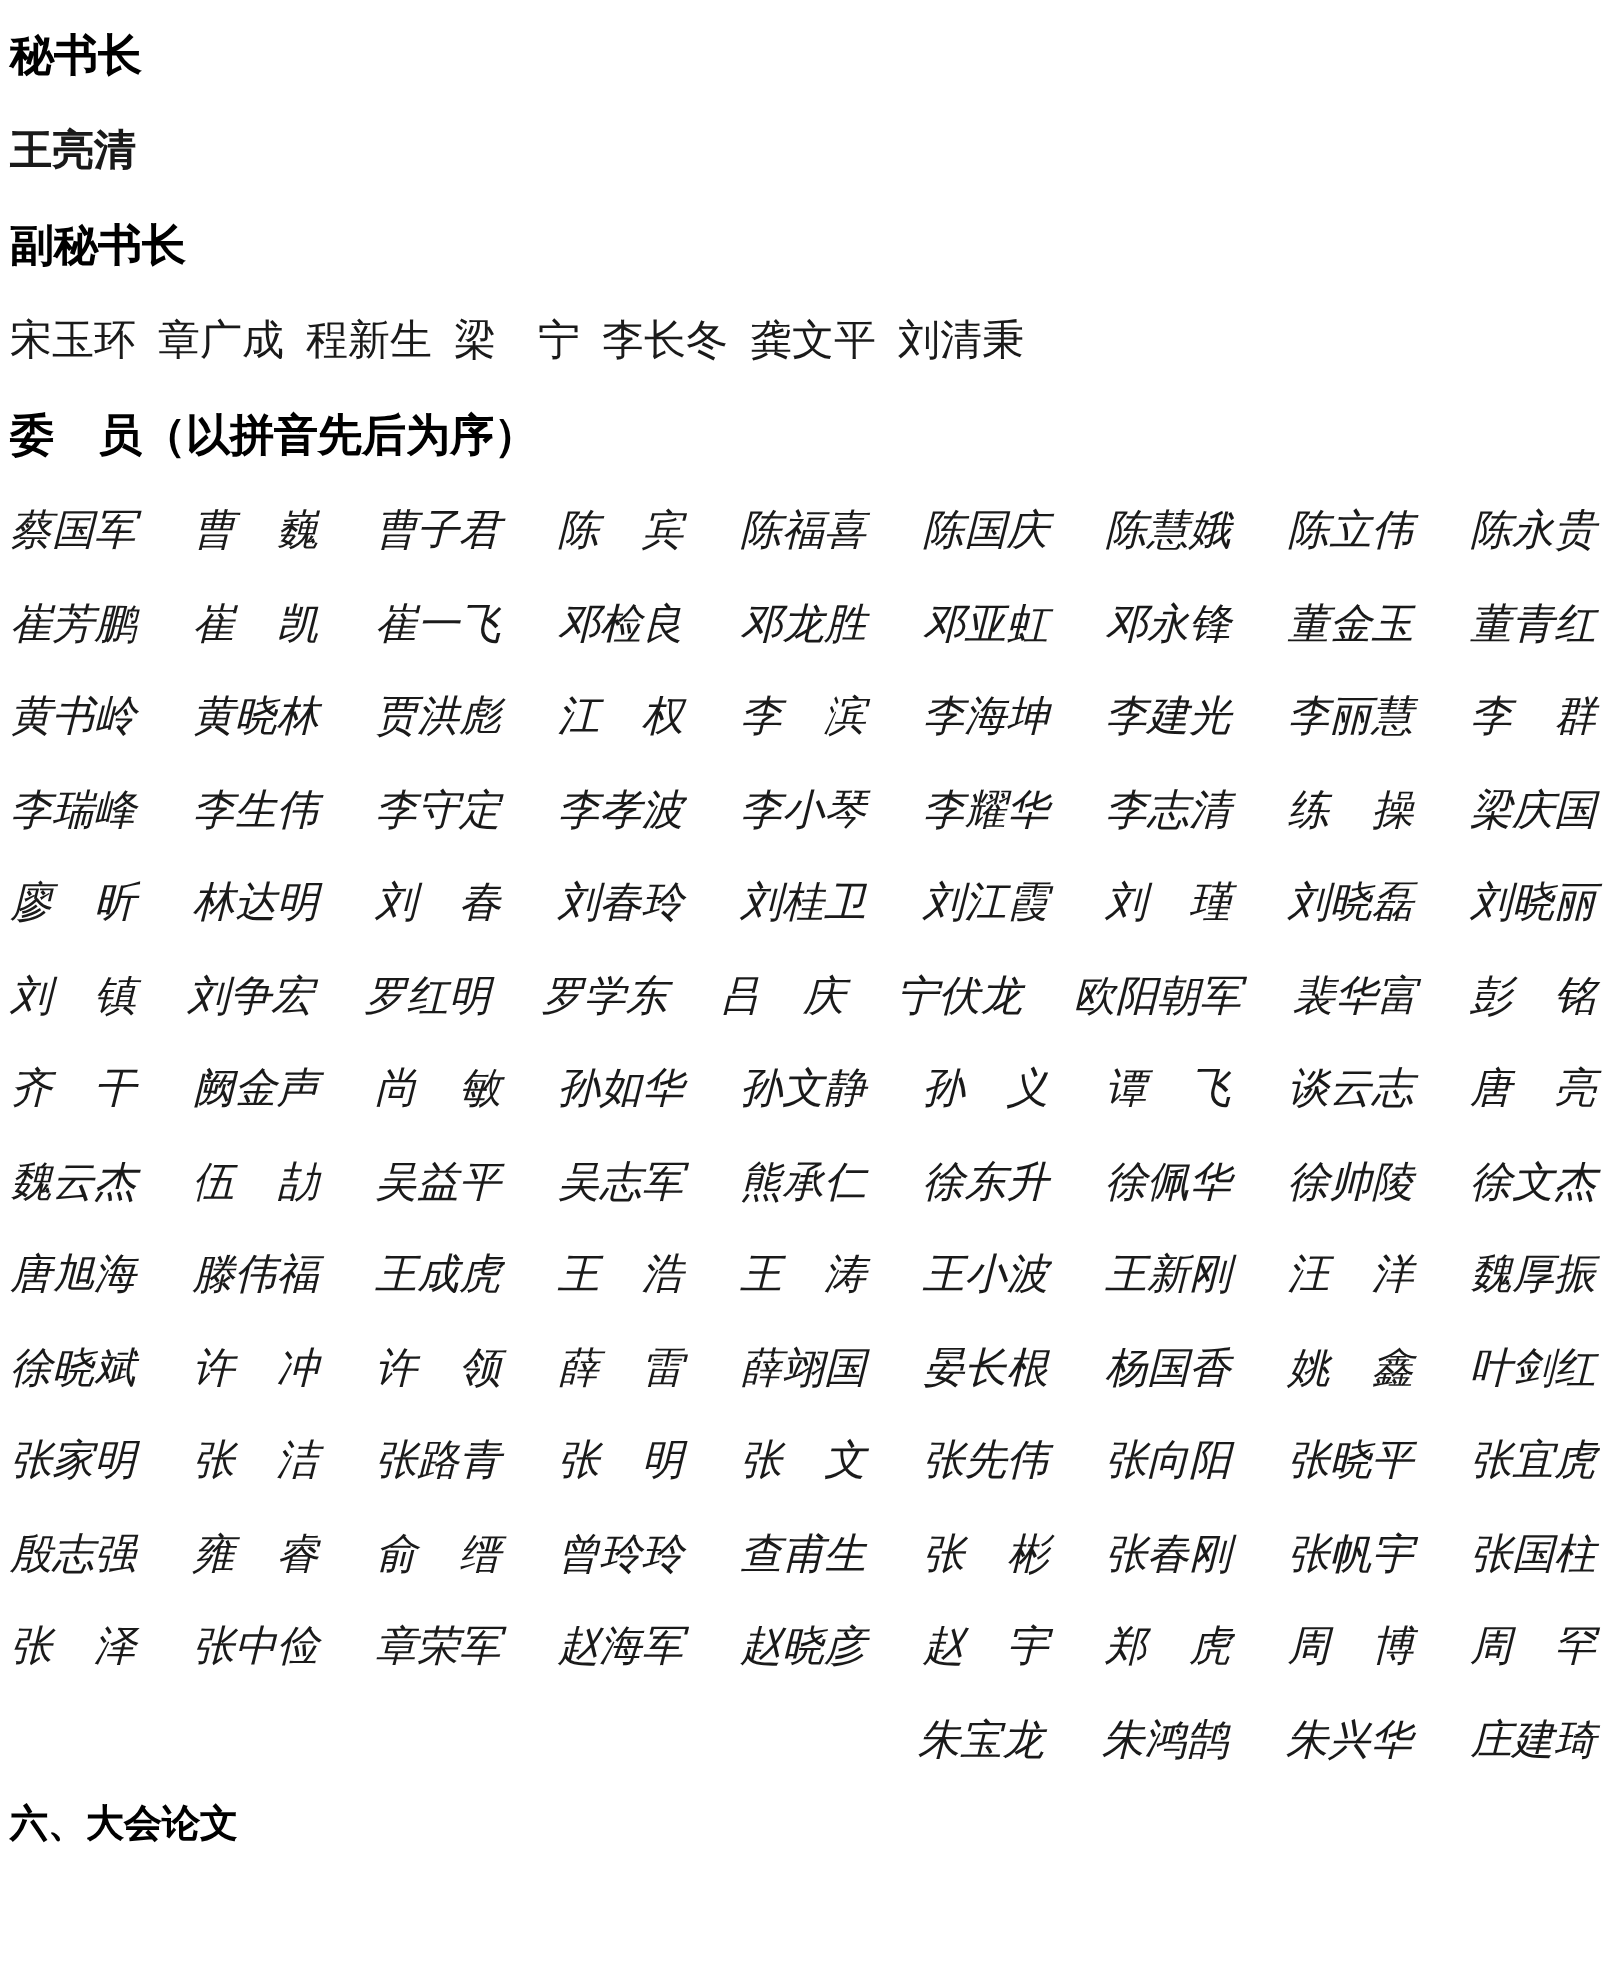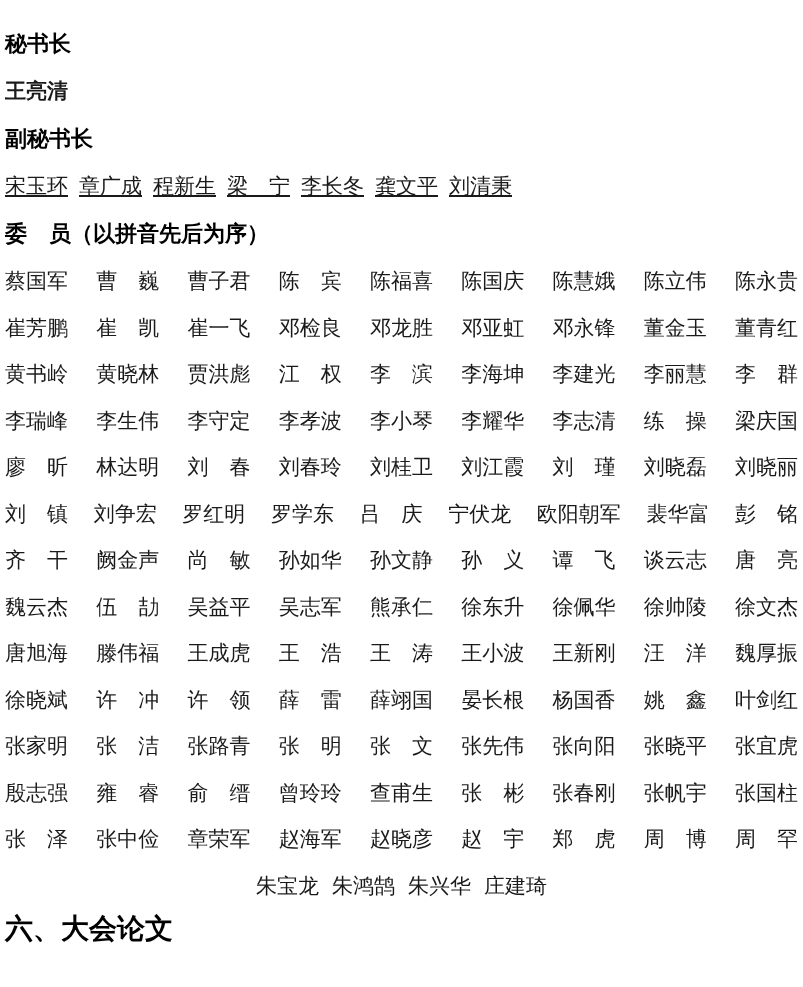--- a/index.html
+++ b/index.html
@@ -17,57 +17,57 @@
     overflow: hidden;
     font-family: "Liberation Serif", "DejaVu Serif", serif;
     color: #1a1a1a;
   }
   .doc-heading {
     font-family: "Liberation Sans", "DejaVu Sans", sans-serif;
     font-weight: bold;
     color: #000000;
     font-size: 22px;
     line-height: 23px;
-    margin: 16px 0 25px 0;
+    margin: 0 0 25px 0;
     white-space: pre;
   }
   .doc-heading.papers {
-    font-size: 28px;
+    font-size: 19px;
     line-height: 30px;
     margin-top: -7px;
     margin-bottom: 0;
   }
   .single-name {
     font-size: 21px;
     line-height: 22px;
     margin: 0 0 25px 0;
     font-weight: bold;
   }
   .names-line {
     display: flex;
     flex-direction: row;
     gap: 11px;
     font-size: 21px;
     line-height: 22px;
     margin: 0 0 25px 0;
     white-space: pre;
-    text-decoration: underline;
   }
   .member-row {
     display: flex;
     flex-direction: row;
     justify-content: space-between;
     font-size: 21px;
     line-height: 22px;
     margin: 0 0 24.5px 0;
     white-space: pre;
+    font-style: italic;
   }
   .member-row.left-aligned {
-    justify-content: center;
-    gap: 13px;
+    justify-content: flex-end;
+    gap: 29px;
   }
 </style>
 </head>
 <body>
 
 <div class="page">
 
   <h2 class="doc-heading">秘书长</h2>
 
   <p class="single-name">王亮清</p>

